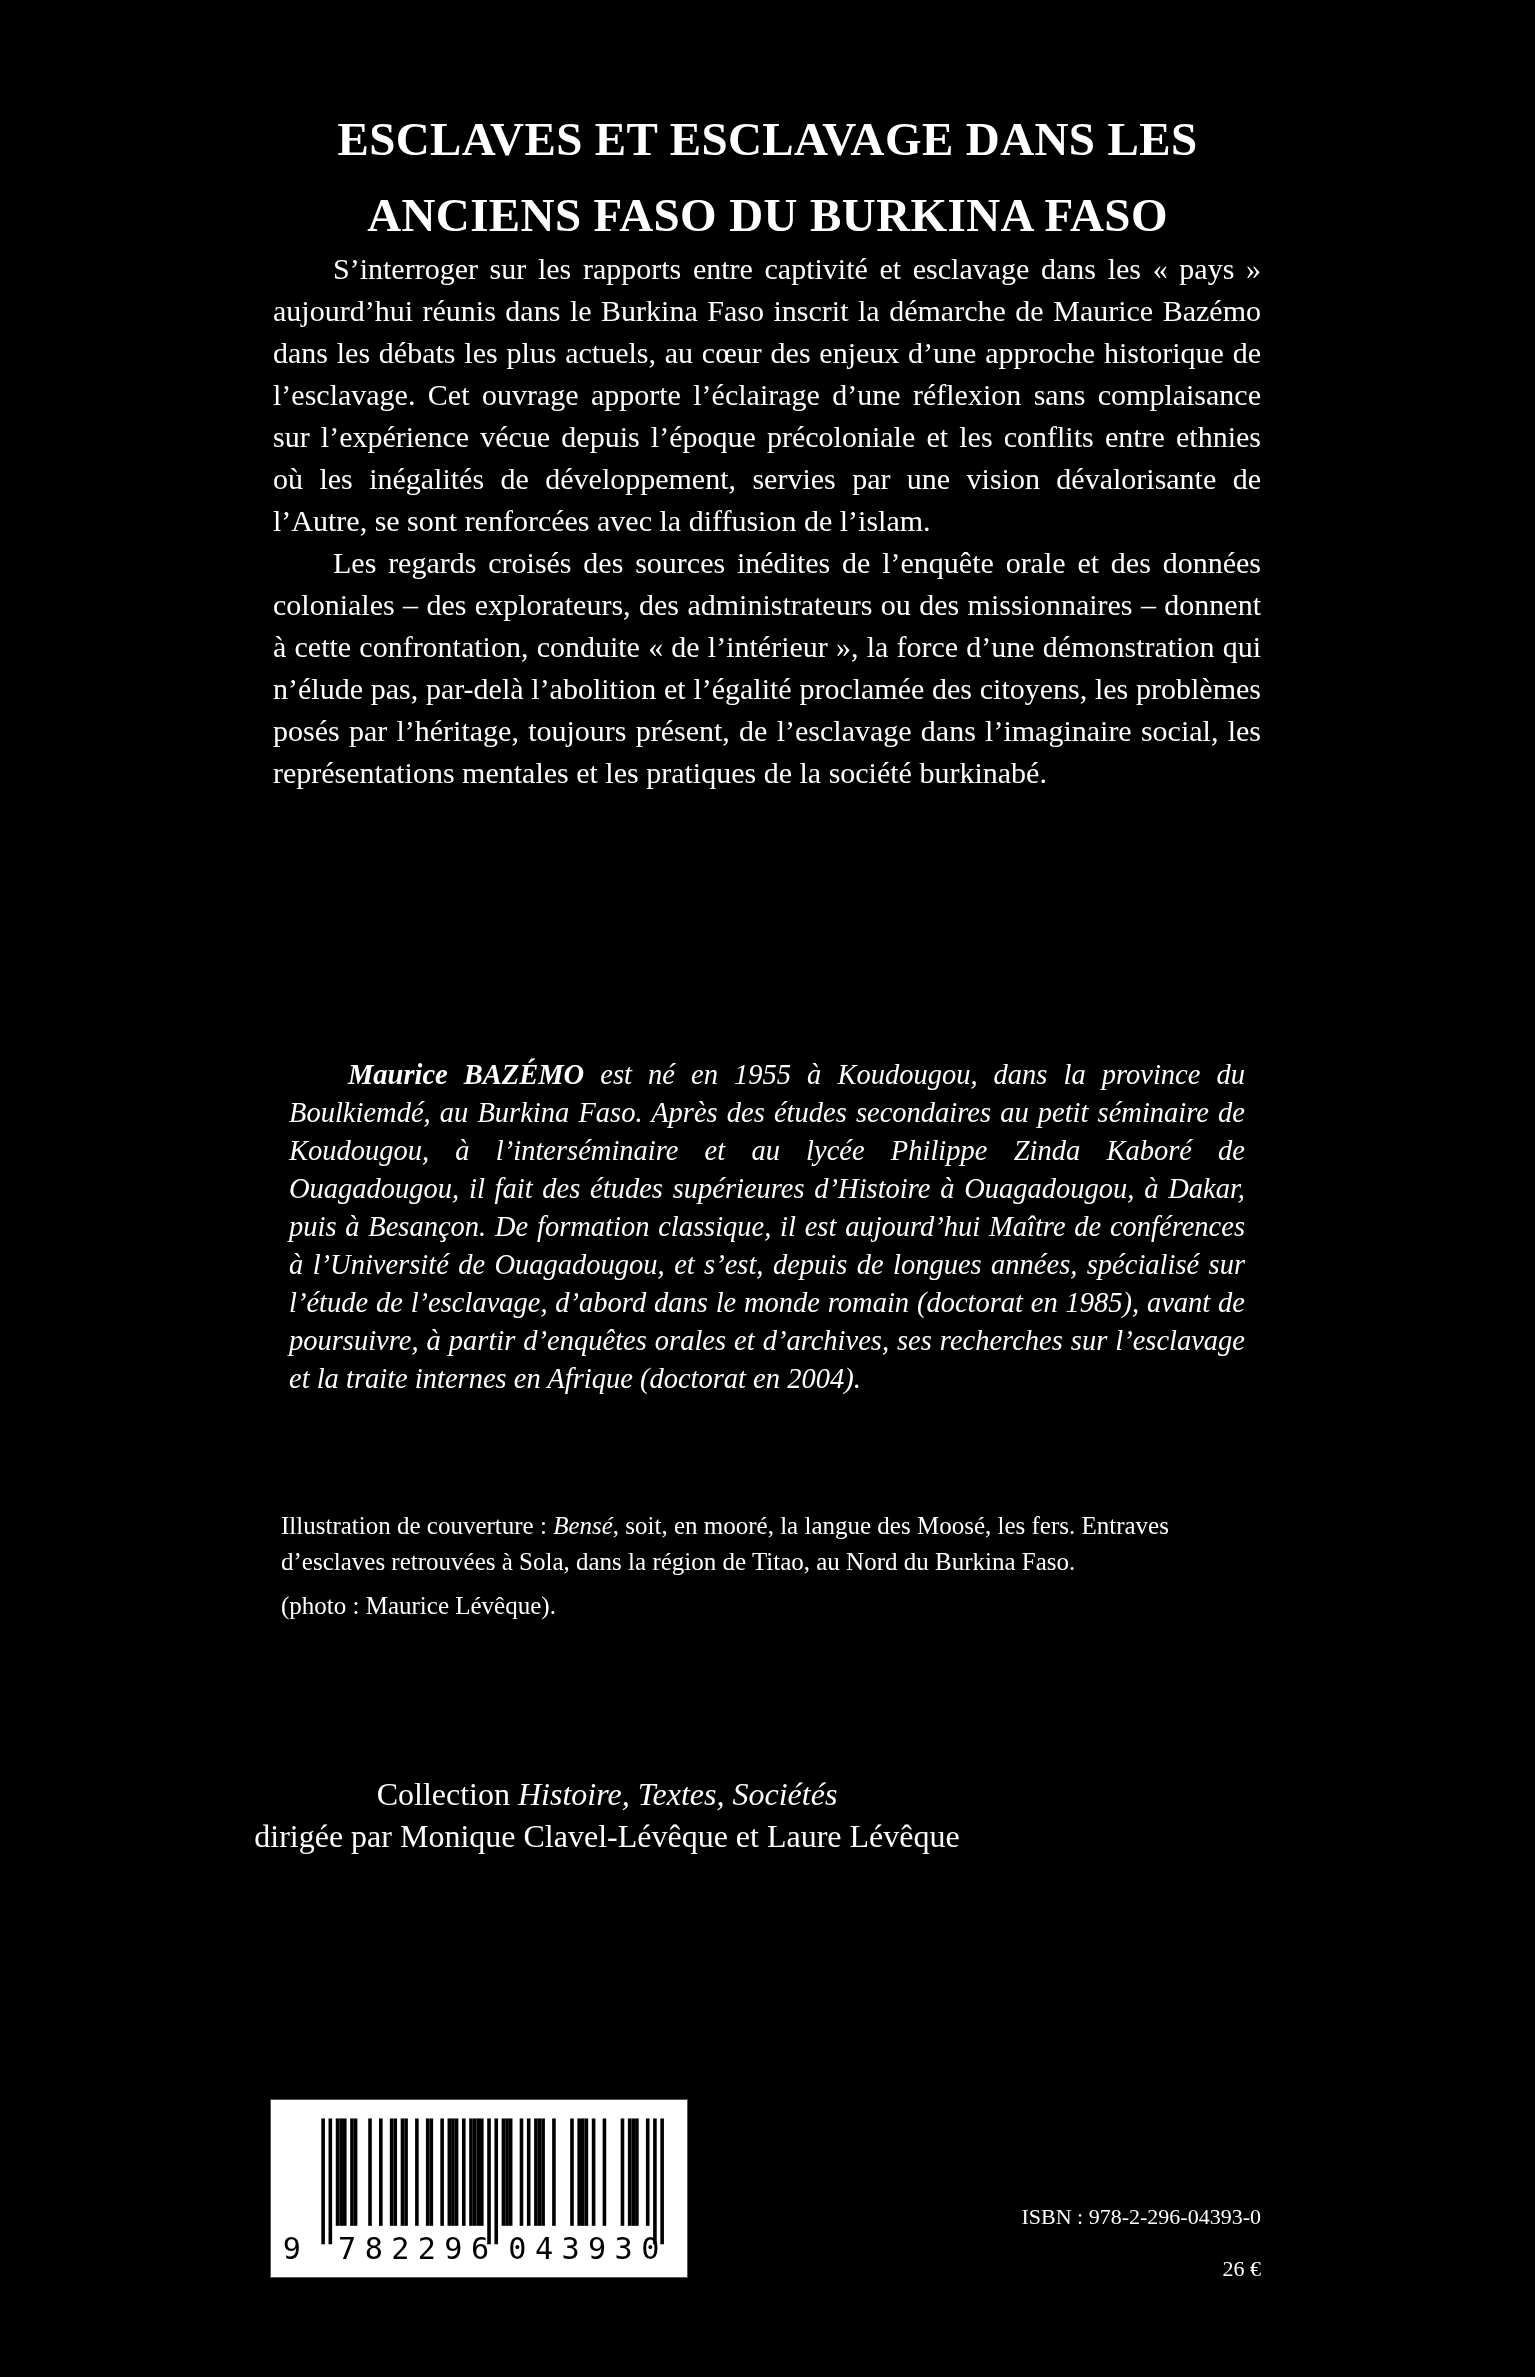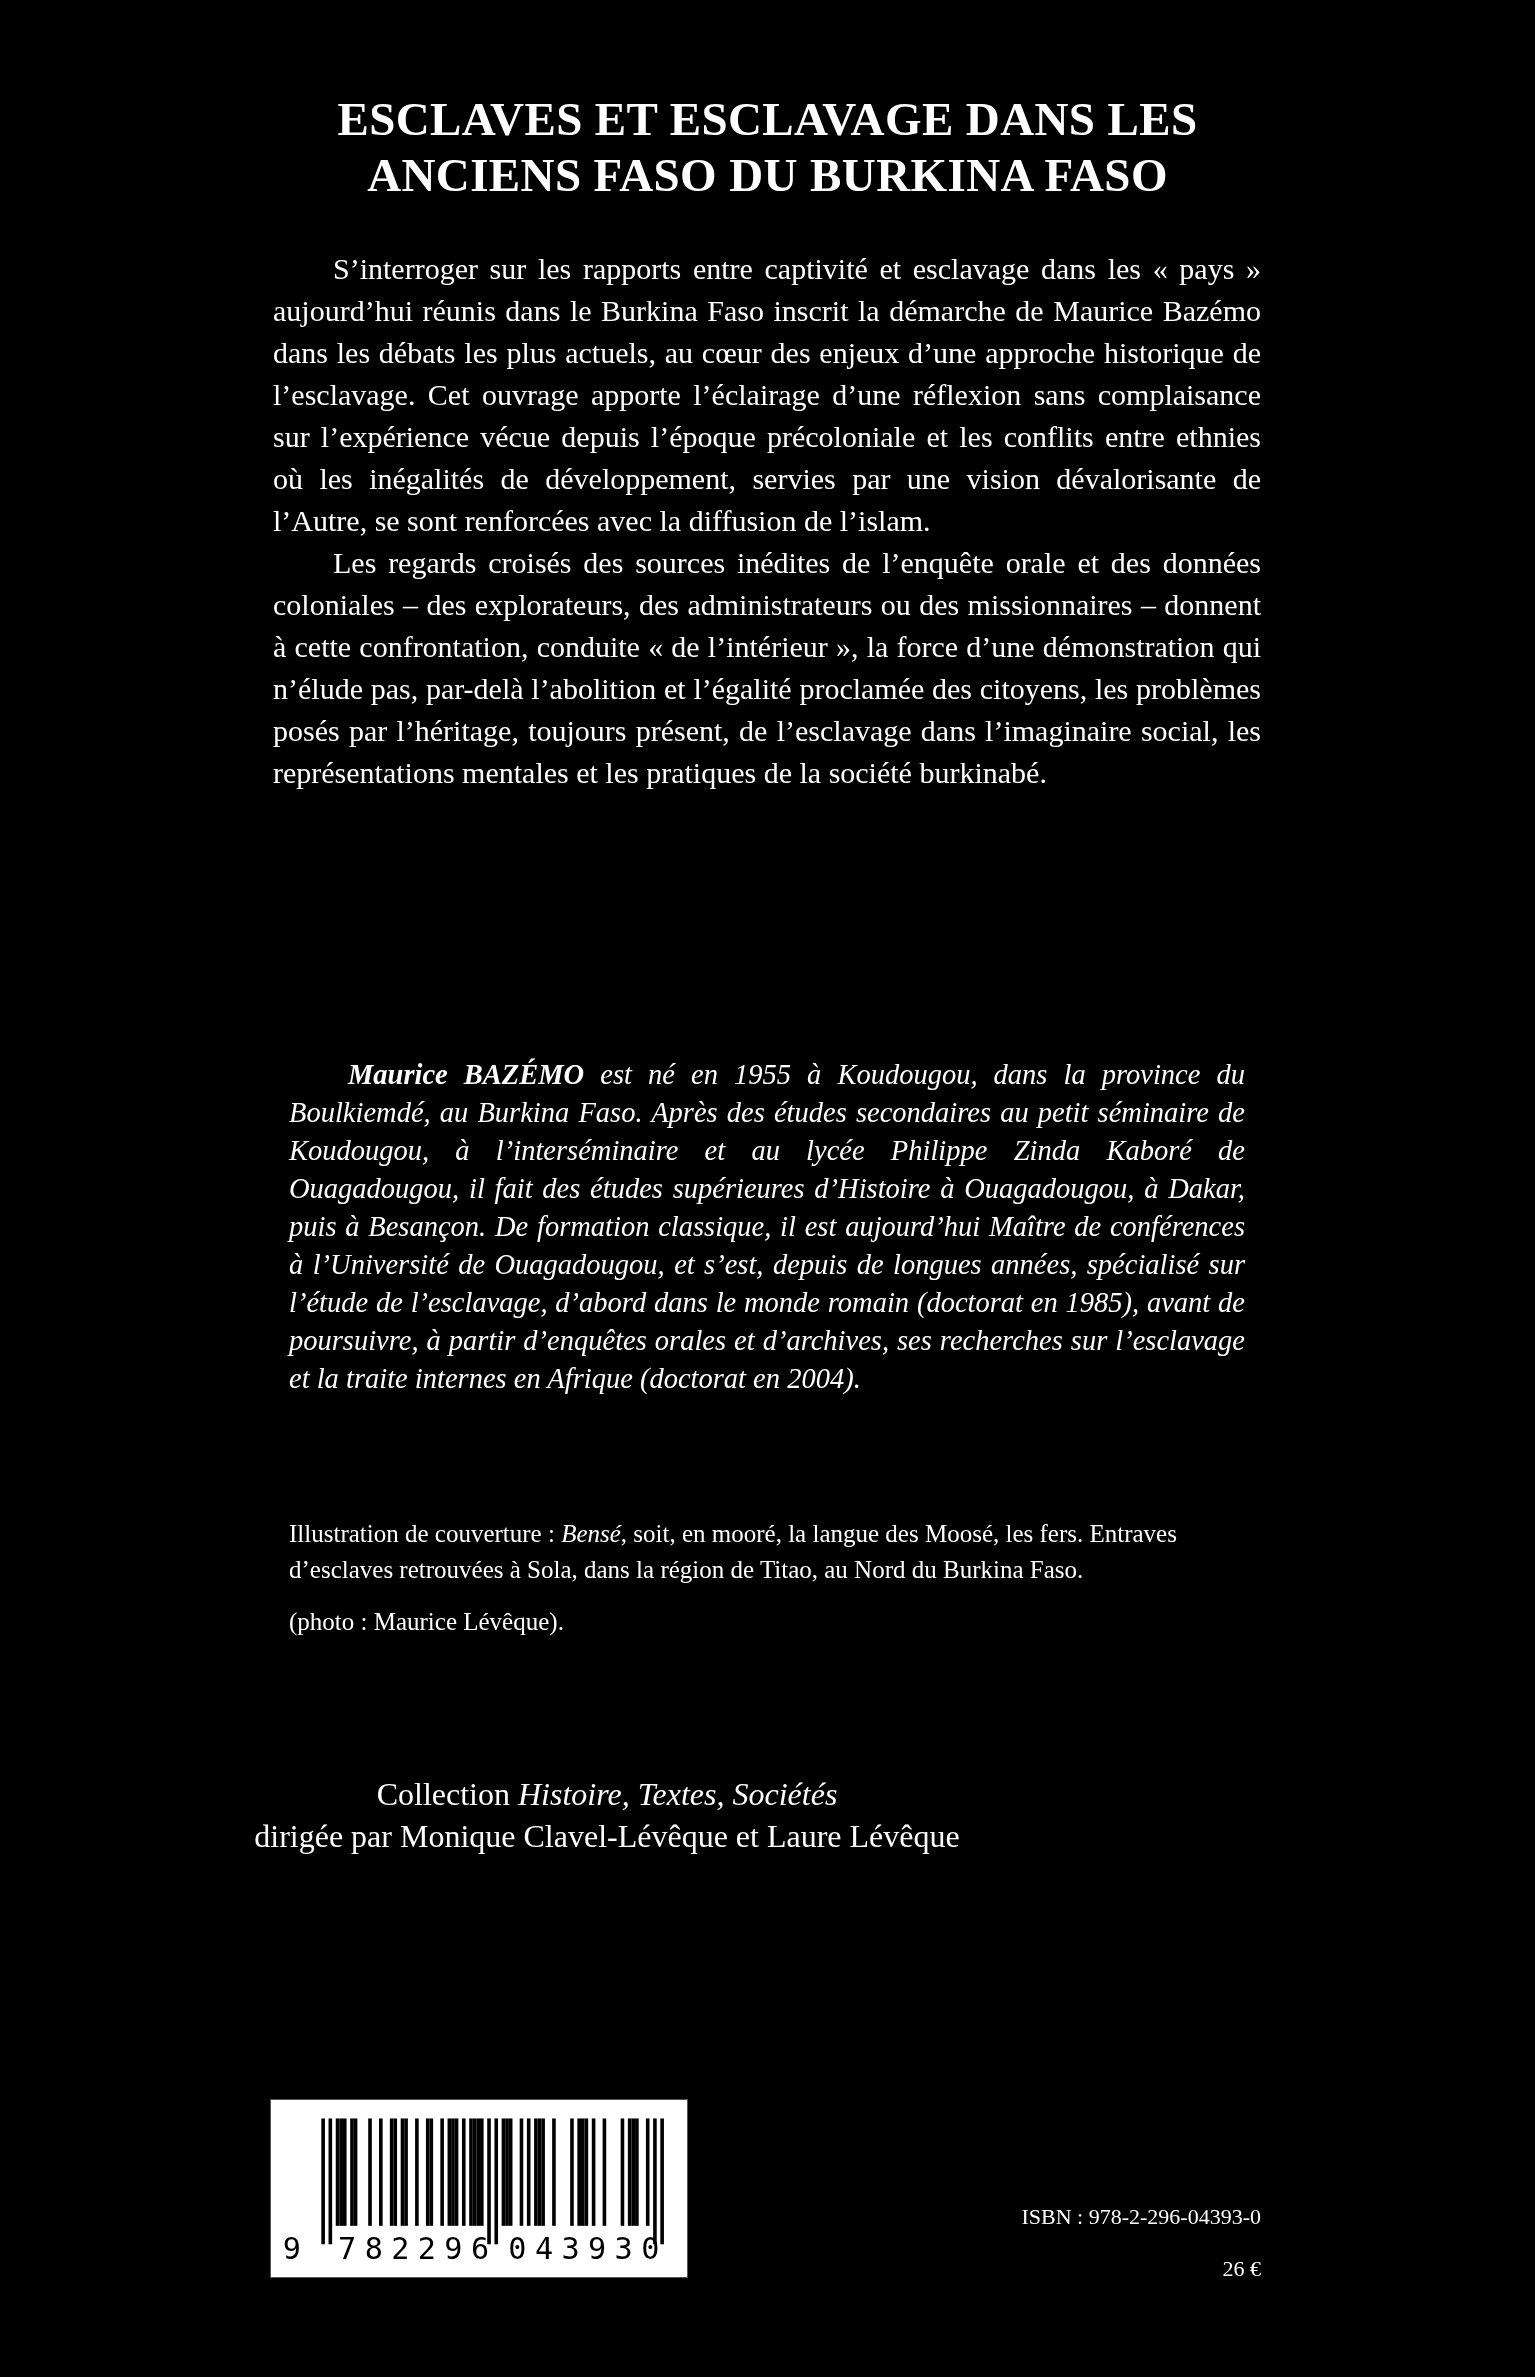--- a/index.html
+++ b/index.html
@@ -6,32 +6,32 @@
     body {
       width: 1535px; height: 2377px; position: relative; overflow: hidden;
       color: #ffffff;
       font-family: "Liberation Serif", "DejaVu Serif", serif;
     }
     .title {
       position: absolute; left: 0; top: 91px; width: 1535px;
       text-align: center; font-weight: bold; font-size: 47px; line-height: 56px;
       letter-spacing: 0.4px;
     }
-    .title div { white-space: nowrap; }
+    .title div { white-space: nowrap; margin-top: 20px; }
     .block {
       position: absolute; left: 273px; width: 988px;
       text-align: justify; text-justify: inter-word;
     }
     .main { top: 248px; font-size: 30px; line-height: 42px; }
     .main p { margin: 0; text-indent: 60px; font-family: Liberation Serif, serif; }
     .bio { top: 1040px; font-size: 28.5px; line-height: 38px; font-style: italic; }
     .bio p { margin: 16px; text-indent: 59px; }
     .bio .author-name { font-weight: bold; }
     .caption { top: 1500px; font-size: 25px; line-height: 36px; text-align: left; }
-    .caption p { margin: 16px; }
+    .caption p { margin: 8px; }
     .caption em { font-style: italic; }
     .collection {
       position: absolute; left: 0; top: 1773px; width: 1214px;
       text-align: center; font-size: 32px; line-height: 42px;
     }
     .collection em { font-style: italic; }
     .barcode {
       position: absolute; left: 270px; top: 2099px; width: 418px; height: 179px;
       background: #ffffff; border: 0.8px solid #555555; box-sizing: border-box;
     }

